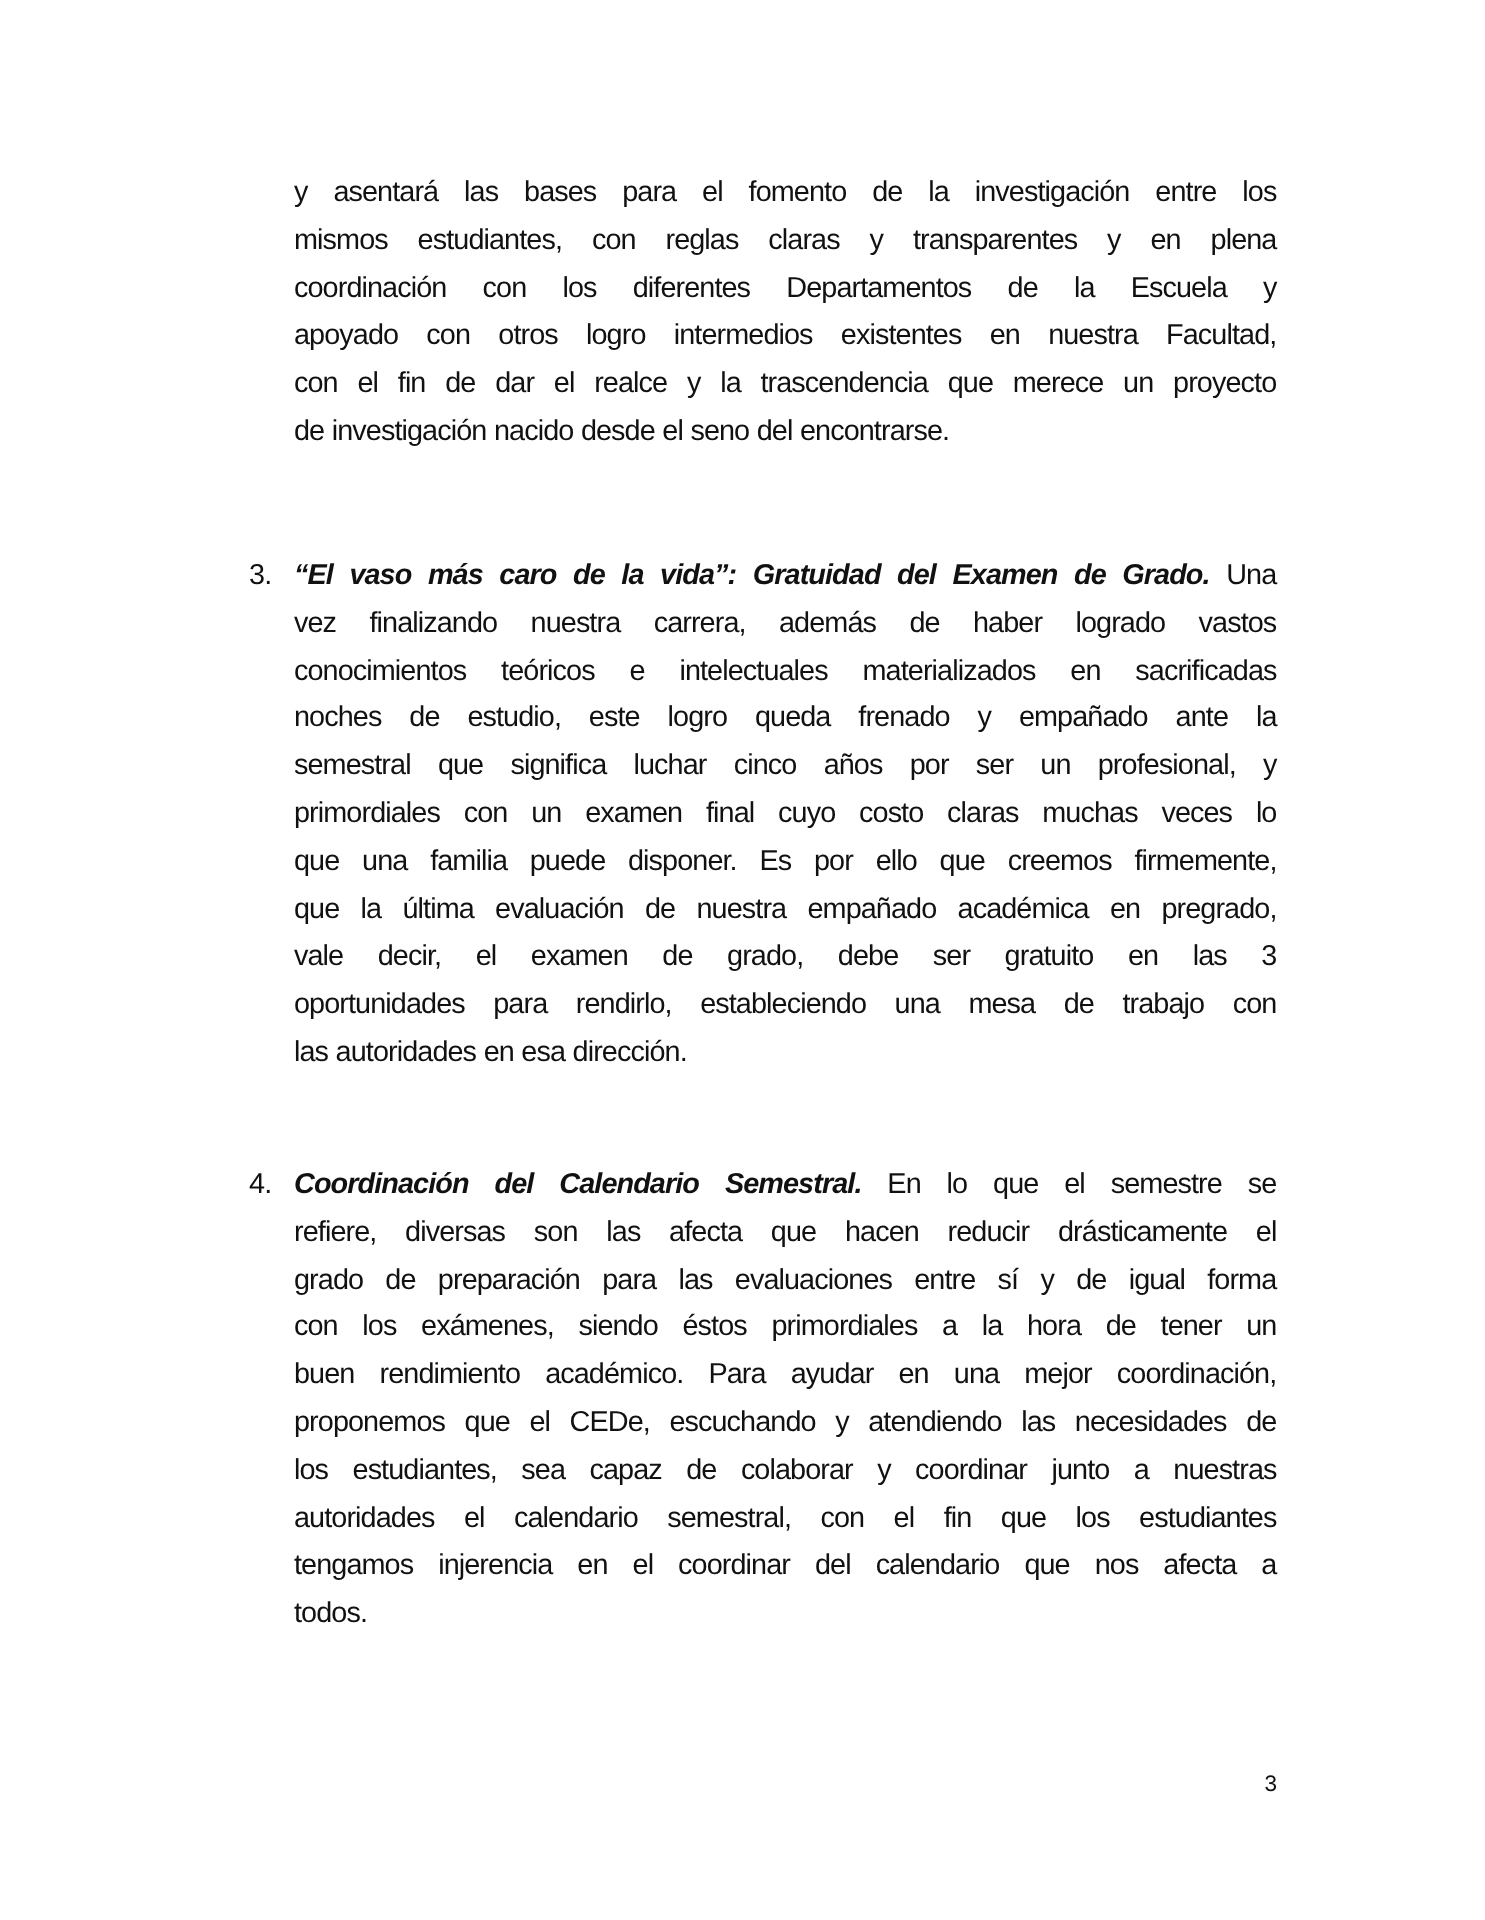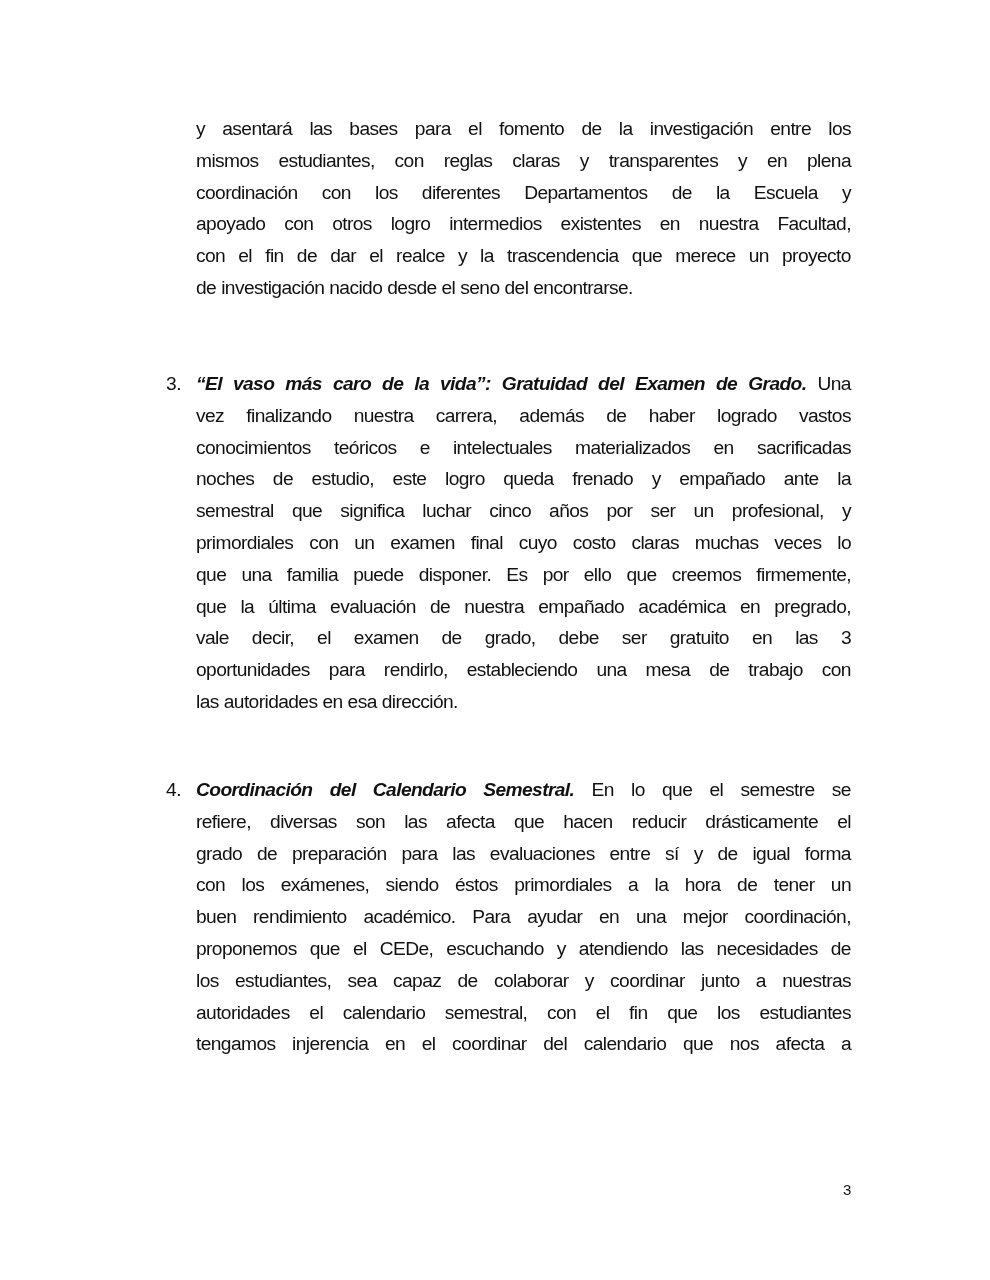--- a/index.html
+++ b/index.html
@@ -385,16 +385,19 @@
         <span class="w">en</span>
         <span class="w">el</span>
         <span class="w">coordinar</span>
         <span class="w">del</span>
         <span class="w">calendario</span>
         <span class="w">que</span>
         <span class="w">nos</span>
         <span class="w">afecta</span>
         <span class="w">a</span>
       </div>
+      <div class="line-flex last">
+        <span class="w">todos.</span>
+      </div>
     </div>
 
   <div class="page-number">3</div>
 </div>
 
 </body></html>

